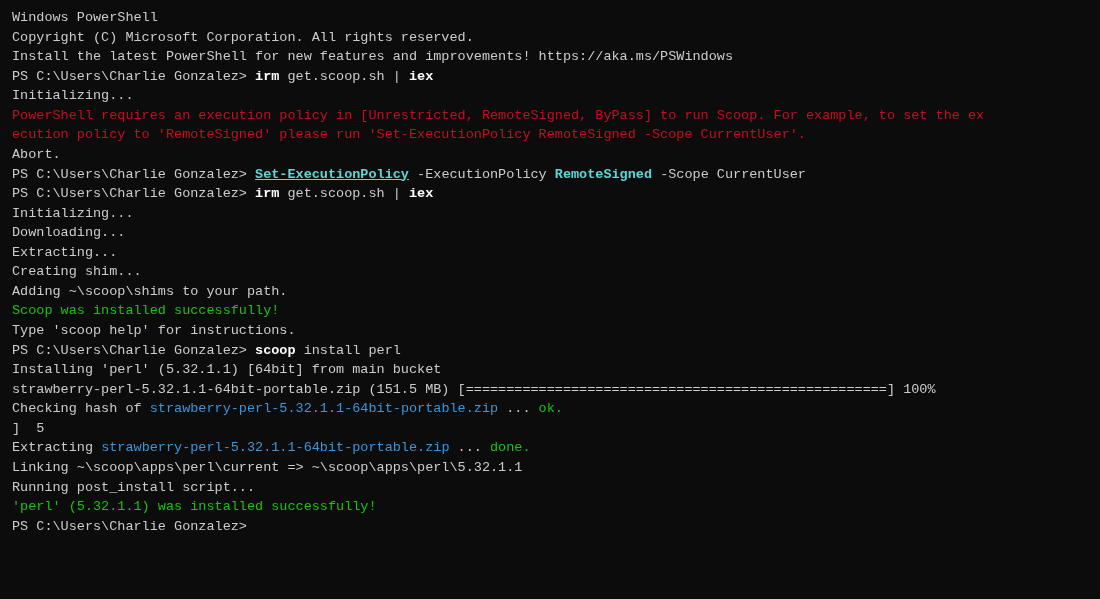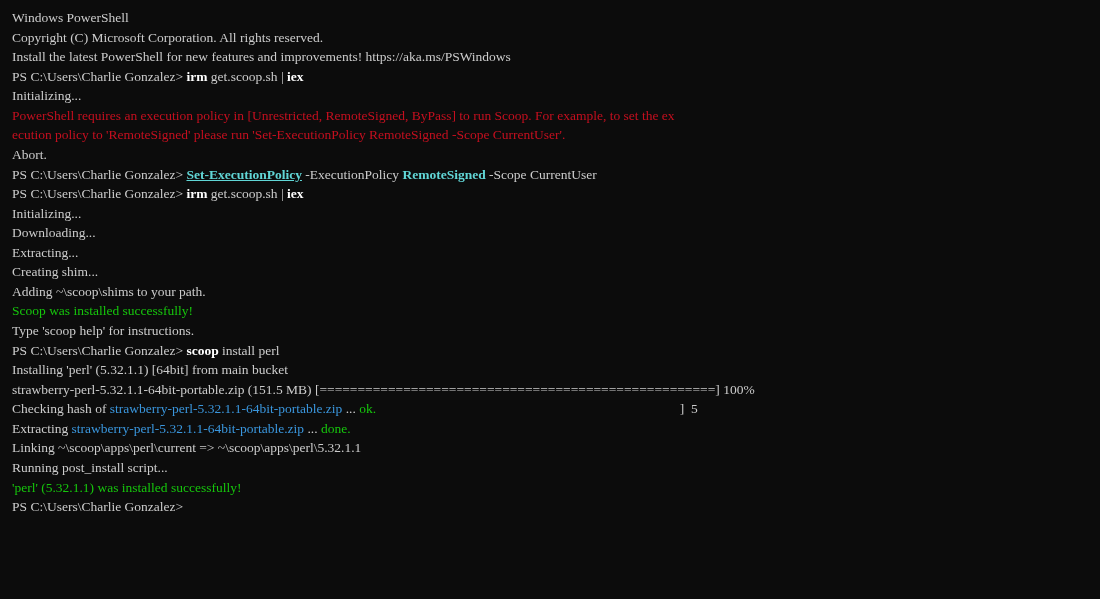--- a/index.html
+++ b/index.html
@@ -10,19 +10,18 @@
       overflow: hidden;
       font-family: 'Consolas', 'Courier New', monospace;
       font-size: 13.5px;
       line-height: 1.45;
       padding: 8px 12px;
     }
     .terminal {
       color: #cccccc;
       white-space: pre-wrap;
       word-break: break-all;
-      font-family: Liberation Serif, serif;
     }
   </style>
 </head>
 <body>
 
 <div class="terminal" id="terminal-output"><div><span style="color: rgb(204, 204, 204);">Windows PowerShell</span></div><div><span style="color: rgb(204, 204, 204);">Copyright (C) Microsoft Corporation. All rights reserved.</span></div><div><span style="color: rgb(204, 204, 204);"></span></div><div><span style="color: rgb(204, 204, 204);">Install the latest PowerShell for new features and improvements! https://aka.ms/PSWindows</span></div><div><span style="color: rgb(204, 204, 204);"></span></div><div><span style="color: rgb(204, 204, 204);">PS C:\Users\Charlie Gonzalez&gt; </span><span style="color: rgb(255, 255, 255); font-weight: bold;">irm</span><span style="color: rgb(204, 204, 204);"> get.scoop.sh | </span><span style="color: rgb(255, 255, 255); font-weight: bold;">iex</span></div><div><span style="color: rgb(204, 204, 204);">Initializing...</span></div><div><span style="color: rgb(197, 15, 31);">PowerShell requires an execution policy in [Unrestricted, RemoteSigned, ByPass] to run Scoop. For example, to set the ex</span></div><div><span style="color: rgb(197, 15, 31);">ecution policy to 'RemoteSigned' please run 'Set-ExecutionPolicy RemoteSigned -Scope CurrentUser'.</span></div><div><span style="color: rgb(204, 204, 204);">Abort.</span></div><div><span style="color: rgb(204, 204, 204);">PS C:\Users\Charlie Gonzalez&gt; </span><span style="color: rgb(97, 214, 214); font-weight: bold; text-decoration: underline;">Set-ExecutionPolicy</span><span style="color: rgb(204, 204, 204);"> -ExecutionPolicy </span><span style="color: rgb(97, 214, 214); font-weight: bold;">RemoteSigned</span><span style="color: rgb(204, 204, 204);"> -Scope</span><span style="color: rgb(204, 204, 204);"> CurrentUser</span></div><div><span style="color: rgb(204, 204, 204);">PS C:\Users\Charlie Gonzalez&gt; </span><span style="color: rgb(255, 255, 255); font-weight: bold;">irm</span><span style="color: rgb(204, 204, 204);"> get.scoop.sh | </span><span style="color: rgb(255, 255, 255); font-weight: bold;">iex</span></div><div><span style="color: rgb(204, 204, 204);">Initializing...</span></div><div><span style="color: rgb(204, 204, 204);">Downloading...</span></div><div><span style="color: rgb(204, 204, 204);">Extracting...</span></div><div><span style="color: rgb(204, 204, 204);">Creating shim...</span></div><div><span style="color: rgb(204, 204, 204);">Adding ~\scoop\shims to your path.</span></div><div><span style="color: rgb(22, 198, 12);">Scoop was installed successfully!</span></div><div><span style="color: rgb(204, 204, 204);">Type 'scoop help' for instructions.</span></div><div><span style="color: rgb(204, 204, 204);">PS C:\Users\Charlie Gonzalez&gt; </span><span style="color: rgb(255, 255, 255); font-weight: bold;">scoop</span><span style="color: rgb(204, 204, 204);"> install perl</span></div><div><span style="color: rgb(204, 204, 204);">Installing 'perl' (5.32.1.1) [64bit] from main bucket</span></div><div><span style="color: rgb(204, 204, 204);">strawberry-perl-5.32.1.1-64bit-portable.zip (151.5 MB) [====================================================] 100%</span></div><div><span style="color: rgb(204, 204, 204);">Checking hash of </span><span style="color: rgb(58, 150, 221);">strawberry-perl-5.32.1.1-64bit-portable.zip</span><span style="color: rgb(204, 204, 204);"> ... </span><span style="color: rgb(22, 198, 12);">ok.</span><span style="color: rgb(204, 204, 204);">                                                                                          ]  5</span></div><div><span style="color: rgb(204, 204, 204);">Extracting </span><span style="color: rgb(58, 150, 221);">strawberry-perl-5.32.1.1-64bit-portable.zip</span><span style="color: rgb(204, 204, 204);"> ... </span><span style="color: rgb(22, 198, 12);">done.</span></div><div><span style="color: rgb(204, 204, 204);">Linking ~\scoop\apps\perl\current =&gt; ~\scoop\apps\perl\5.32.1.1</span></div><div><span style="color: rgb(204, 204, 204);">Running post_install script...</span></div><div><span style="color: rgb(22, 198, 12);">'perl' (5.32.1.1) was installed successfully!</span></div><div><span style="color: rgb(204, 204, 204);">PS C:\Users\Charlie Gonzalez&gt; </span></div></div>
 
 </body></html>

